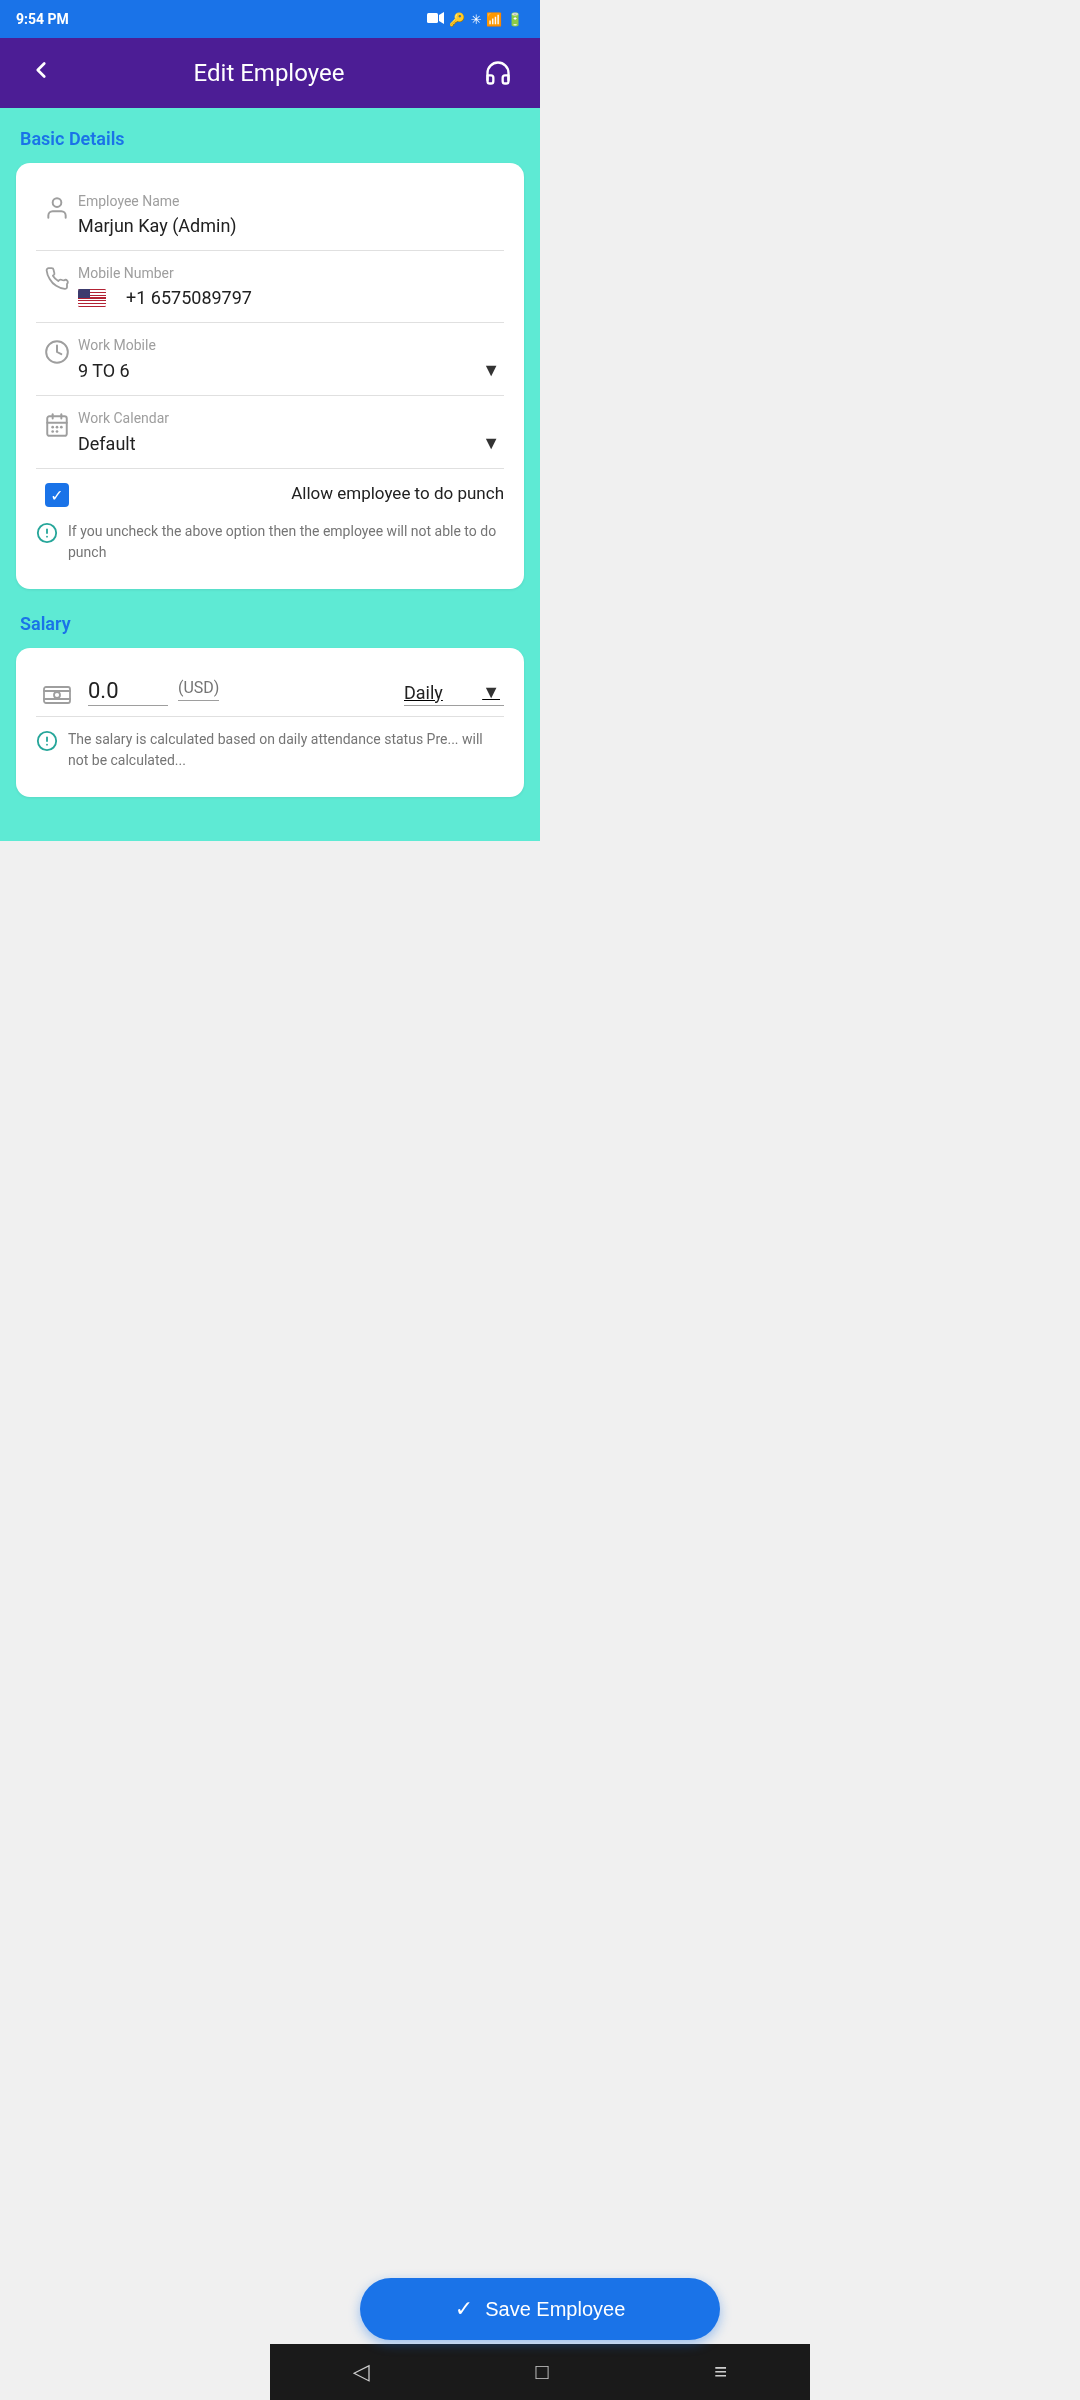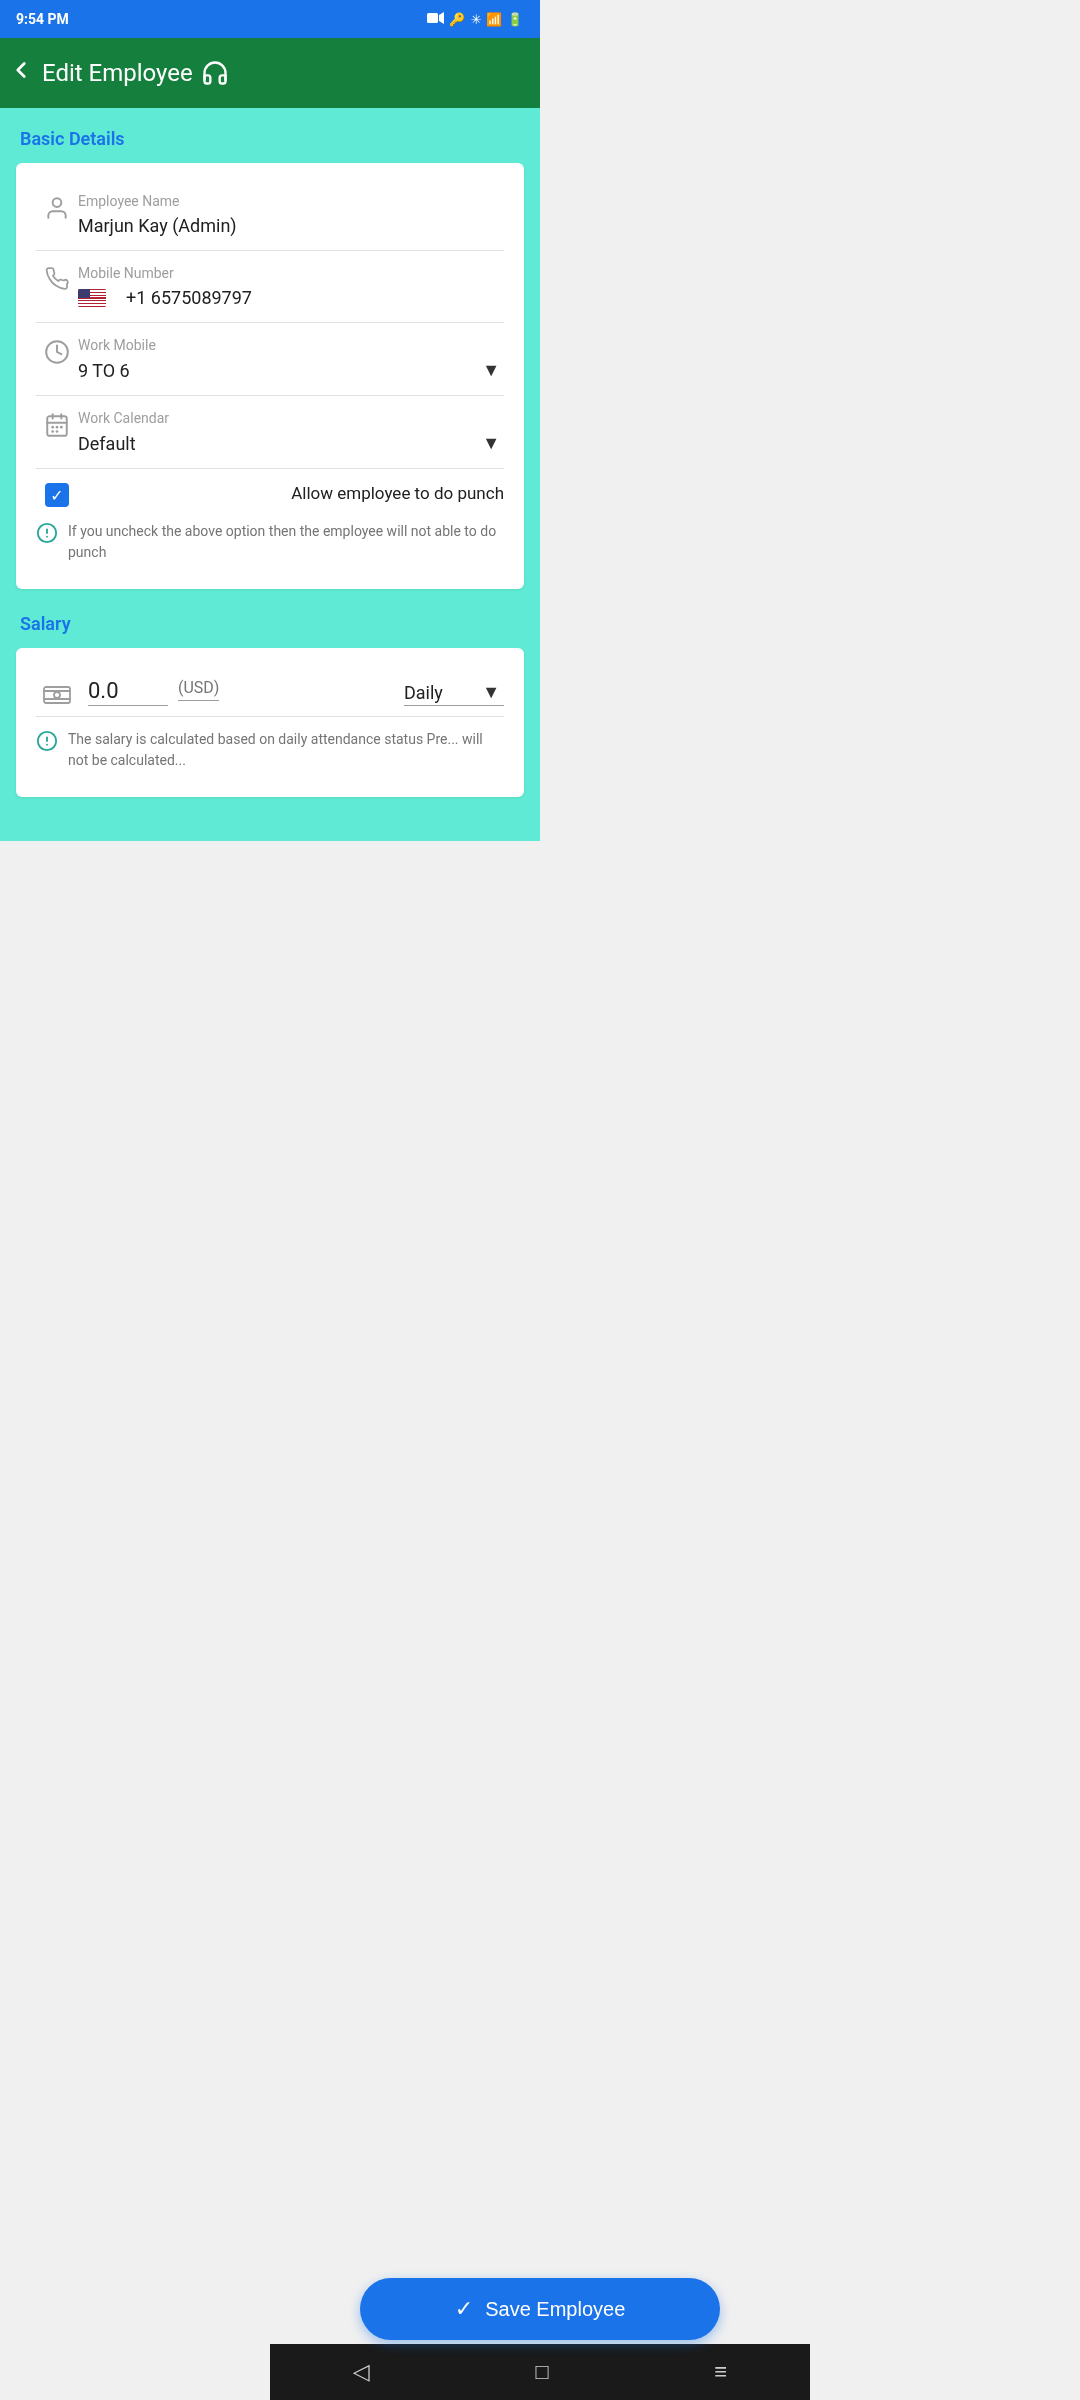--- a/index.html
+++ b/index.html
@@ -24,26 +24,27 @@
       justify-content: space-between;
       padding: 0 16px;
       font-size: 13px;
       font-weight: 500;
     }
     .status-time { font-size: 14px; font-weight: bold; }
     .status-icons { display: flex; align-items: center; gap: 5px; }
 
     
     .app-bar {
-      background: #15803d;
+      background: #4c1d95;
       color: white;
       height: 70px;
       display: flex;
       align-items: center;
-      padding: 0 0;
+      justify-content: space-between;
+      padding: 0 20px;
     }
     .app-bar-title {
       font-size: 24px;
       font-weight: 400;
       color: white;
     }
     .back-btn {
       color: white;
       font-size: 26px;
       cursor: pointer;
@@ -72,21 +73,21 @@
     .section-label {
       font-size: 18px;
       font-weight: 600;
       color: #1a73e8;
       margin-bottom: 14px;
       padding-left: 4px;
     }
 
     .card {
       background: white;
-      border-radius: 6px;
+      border-radius: 14px;
       padding: 16px 20px;
       margin-bottom: 24px;
       box-shadow: 0 1px 3px rgba(0,0,0,0.08);
     }
 
     
     .field-row {
       display: flex;
       align-items: flex-start;
       padding: 14px 0;
@@ -253,20 +254,21 @@
       padding-bottom: 3px;
     }
     .salary-period-group {
       display: flex;
       align-items: center;
       gap: 4px;
       border-bottom: 1px solid #9e9e9e;
       padding-bottom: 2px;
       min-width: 100px;
       justify-content: space-between;
+      text-decoration: underline;
     }
     .salary-period {
       font-size: 18px;
       color: #212121;
     }
 
     
     .save-btn-container {
       position: fixed;
       bottom: 60px;

